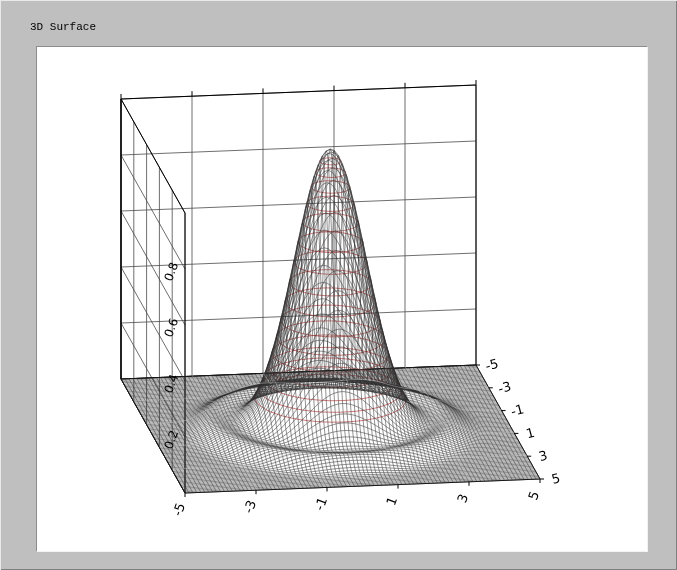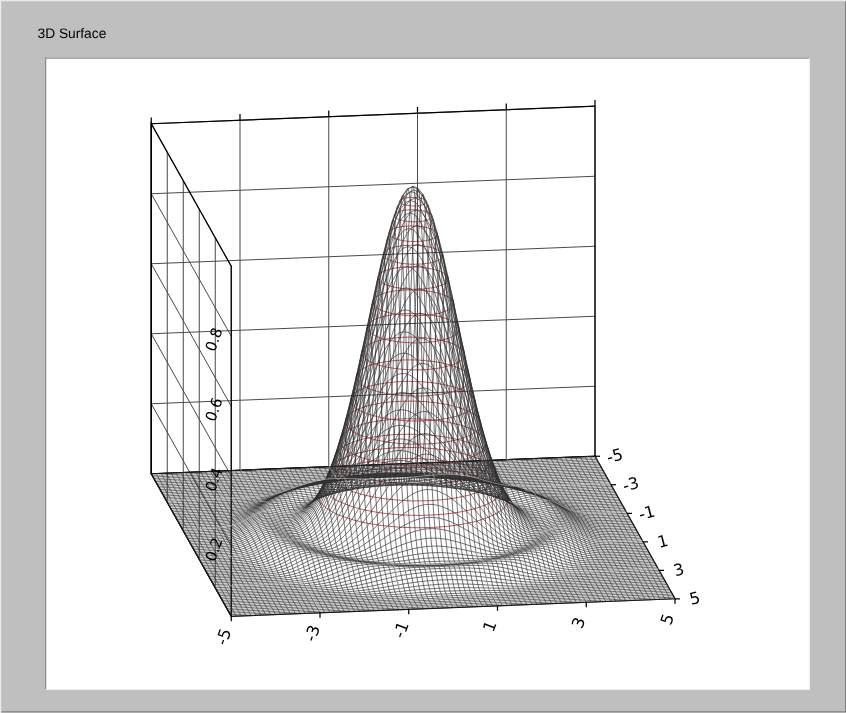--- a/index.html
+++ b/index.html
@@ -7,21 +7,21 @@
     width:677px;height:570px;position:relative;overflow:hidden;
     background:#bfbfbf;
     font-family:"Liberation Sans",sans-serif;
   }
   .window{
     position:absolute;inset:0;
     box-shadow:inset 1px 1px 0 #e9e9e9, inset -1px -1px 0 #7f7f7f;
   }
   .window-title{
     position:absolute;left:30px;top:21px;
-    font-size:11px;color:#000;
+    font-size:11px;color:#000;font-family:Liberation Mono, monospace;
   }
   .panel{
     position:absolute;left:36px;top:46px;width:610px;height:504px;
     background:#ffffff;
     border-top:1px solid #8c8c8c;border-left:1px solid #8c8c8c;
     border-right:1px solid #f2f2f2;border-bottom:1px solid #f2f2f2;
   }
   .panel svg{display:block;width:610px;height:504px;}
 </style>
 </head>

